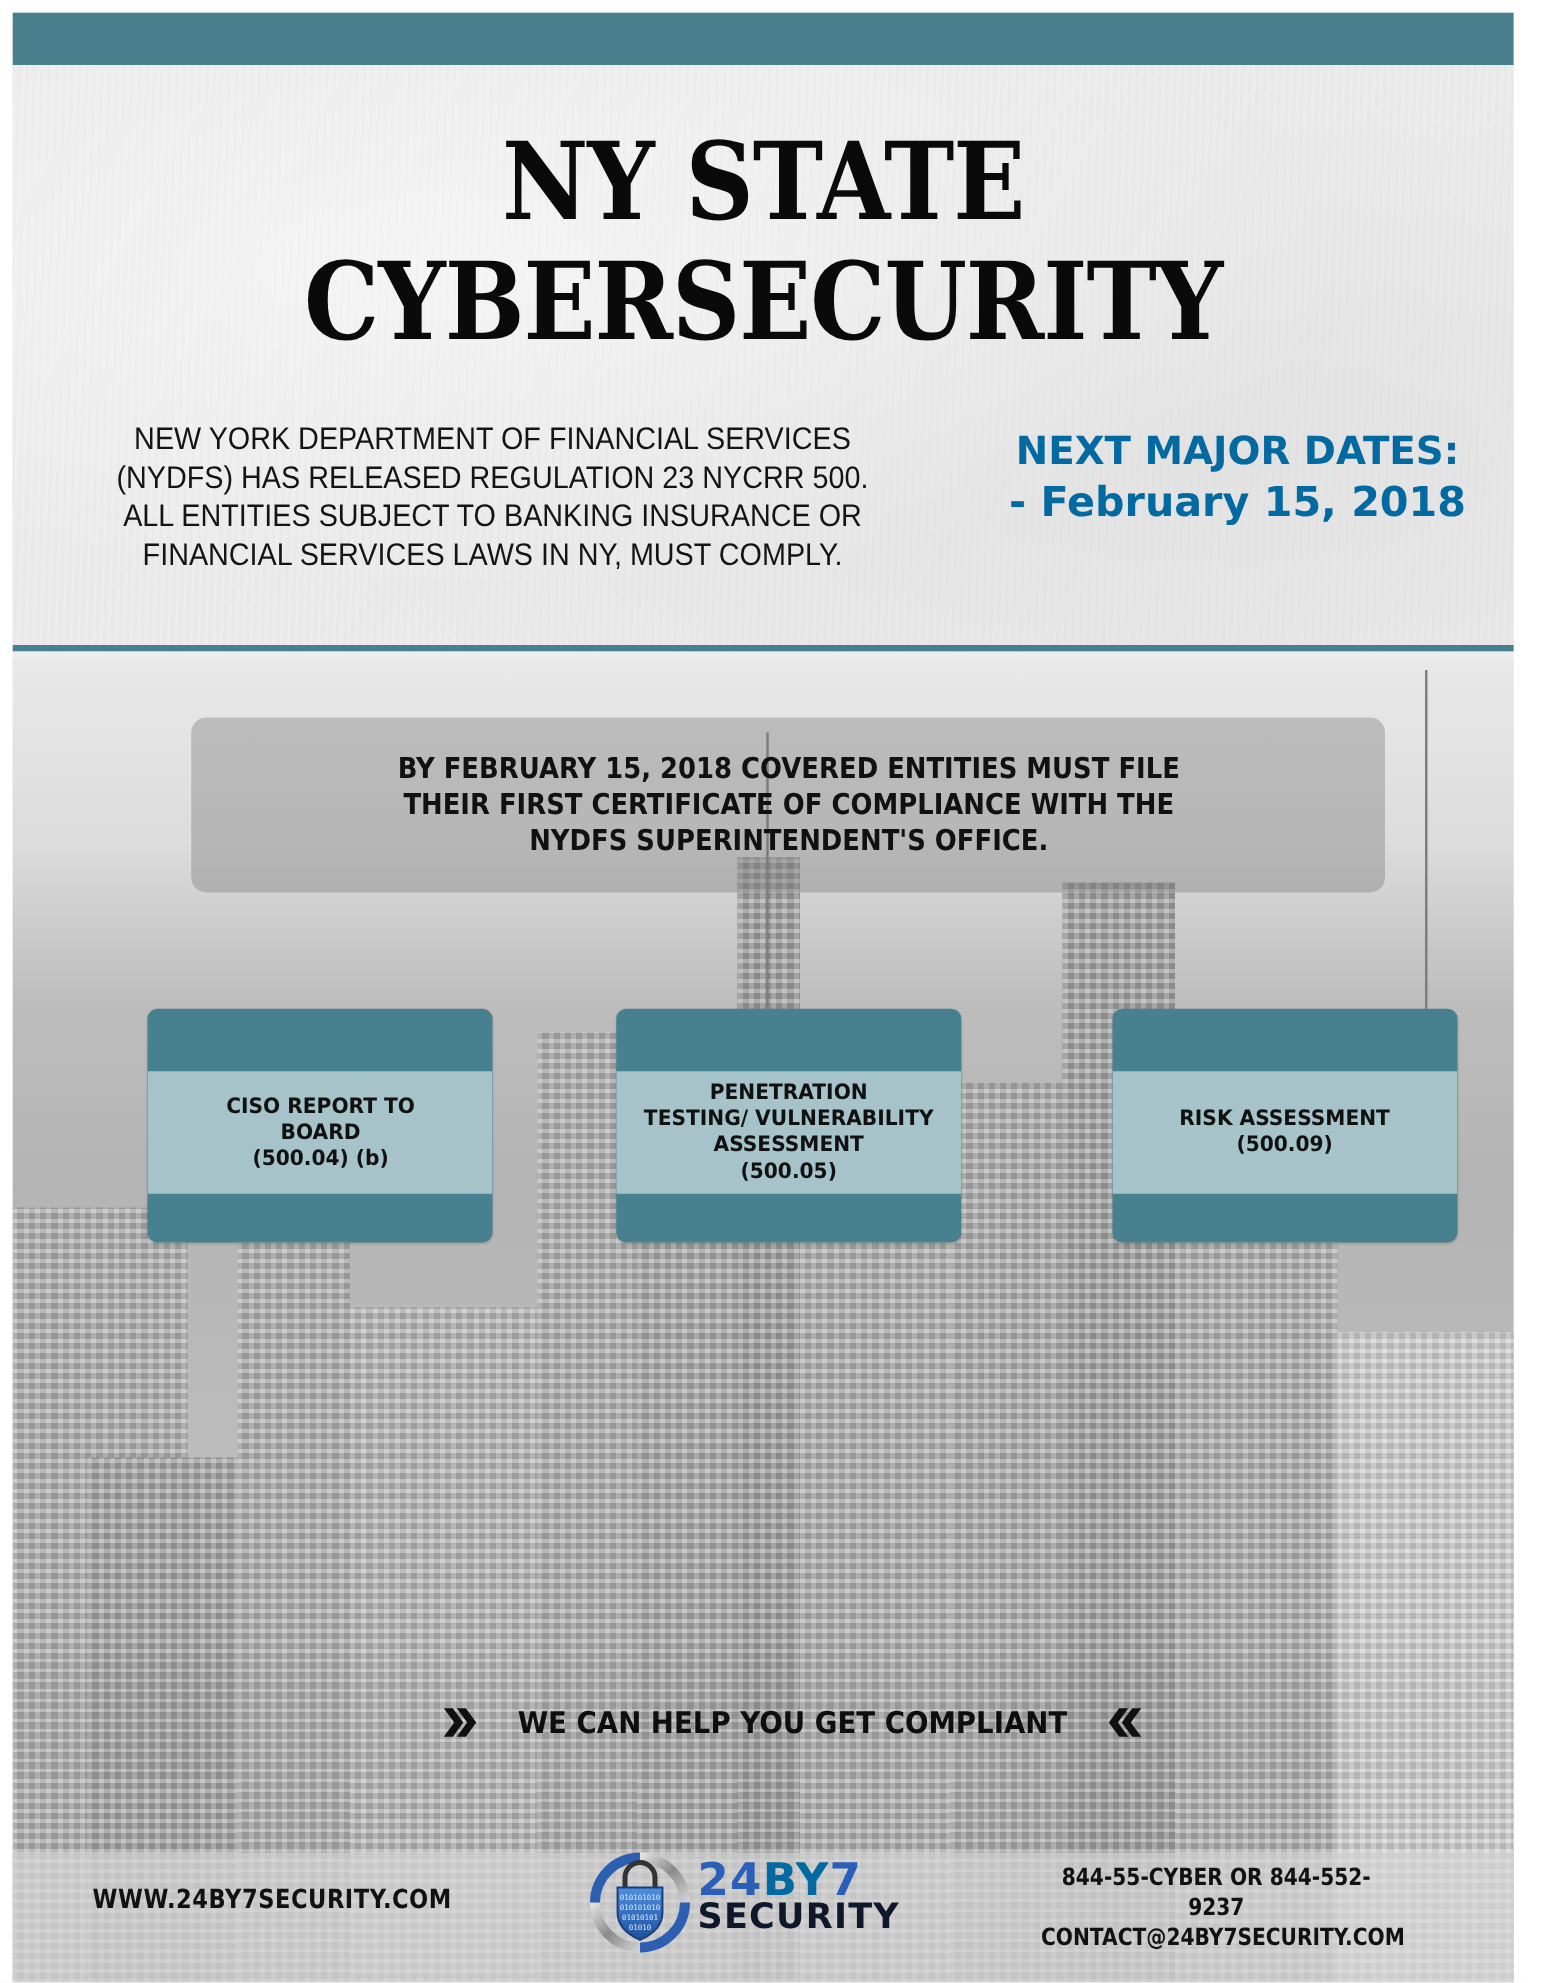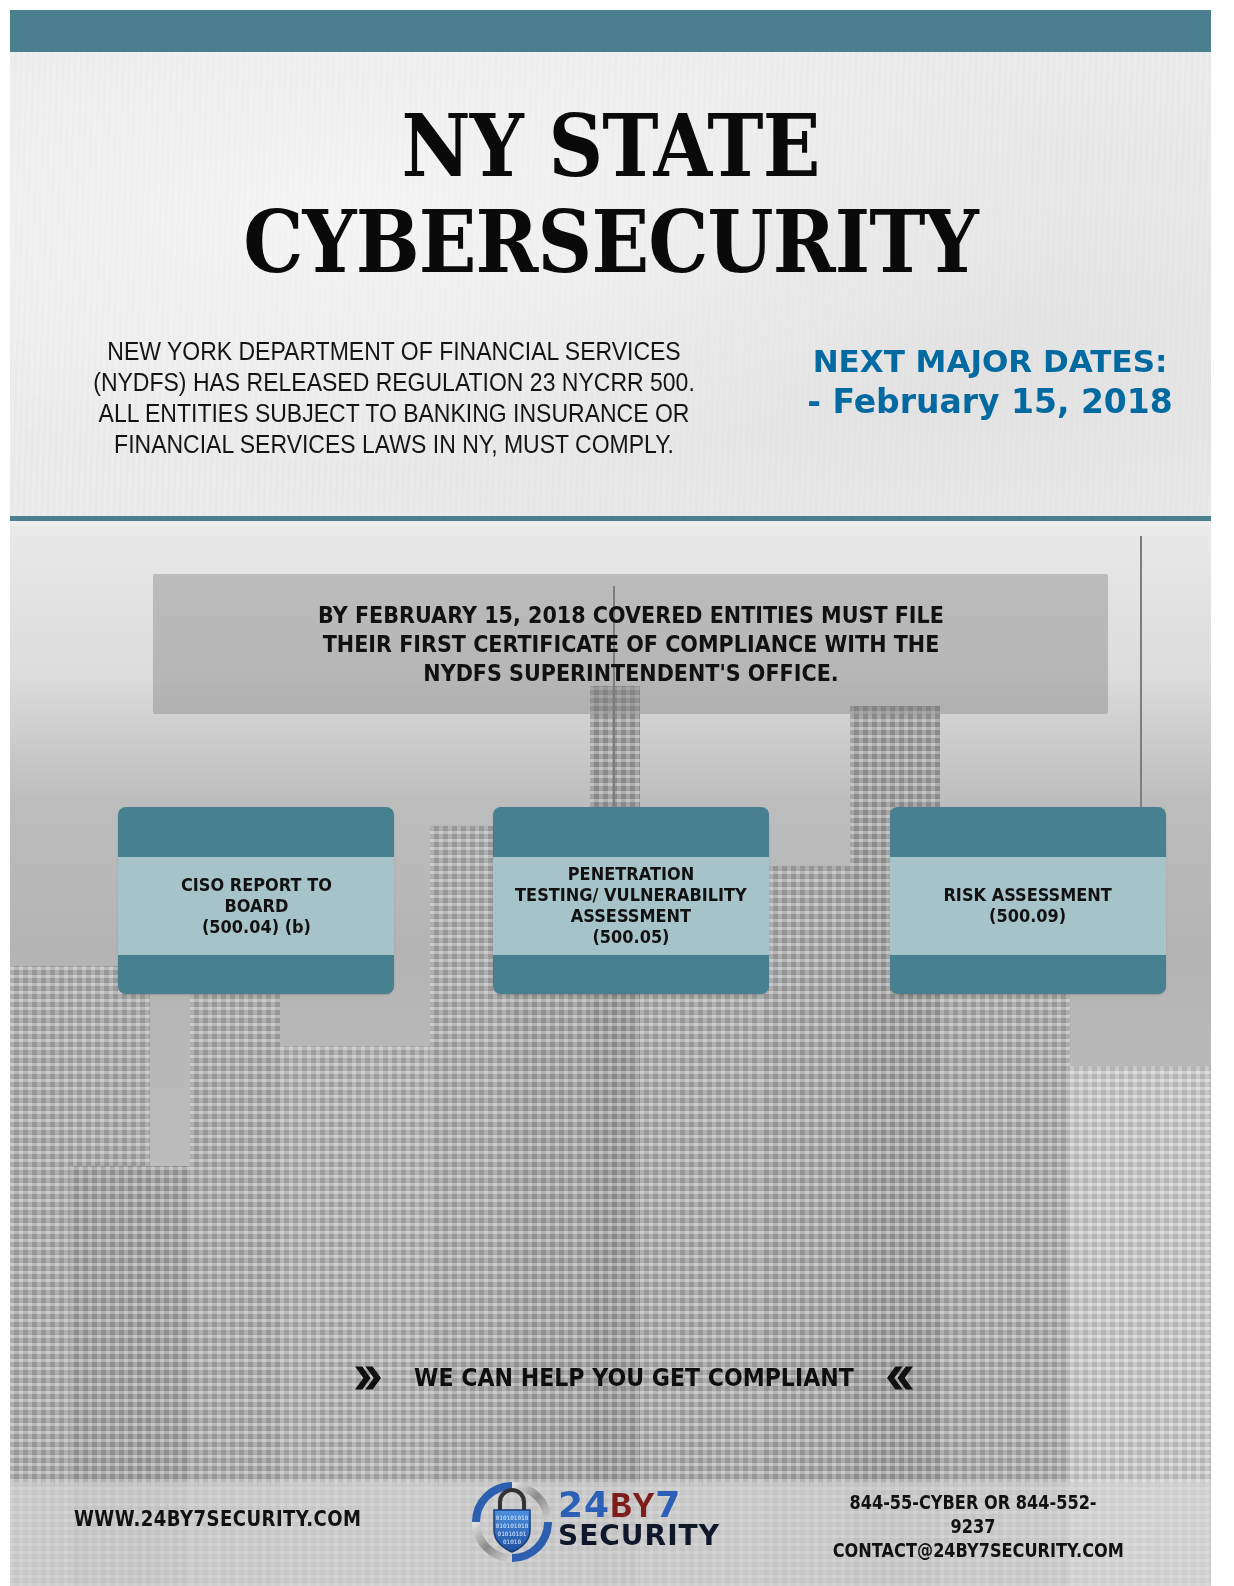--- a/index.html
+++ b/index.html
@@ -50,21 +50,21 @@
     position: absolute; left: 770px; top: 330px; width: 420px; text-align: center;
     font-family: "DejaVu Sans", sans-serif; font-weight: bold; color: #0369a1;
   }
   .dates .hd { font-size: 31px; line-height: 42px; }
   .dates .d { font-size: 33px; line-height: 40px; }
 
   .divider { position: absolute; left: 0; top: 506px; width: 100%; height: 5px; background: #4a808e; }
 
   .callout {
     position: absolute; left: 143px; top: 564px; width: 955px; height: 140px;
-    background: rgba(120,120,120,0.38); border-radius: 2px;
+    background: rgba(120,120,120,0.38); border-radius: 12px;
     display: flex; align-items: center; justify-content: center; text-align: center;
   }
   .callout span {
     font-family: "DejaVu Sans", sans-serif; font-weight: bold; font-size: 23px; line-height: 29px;
     color: #111; display: block; width: 760px; transform: scaleX(0.9);
   }
 
   .card {
     position: absolute; width: 276px; height: 187px; border-radius: 8px; background: #47808e;
     overflow: hidden; box-shadow: 0 1px 2px rgba(0,0,0,0.15);
@@ -95,21 +95,21 @@
   .foot-url {
     position: absolute; left: 74px; top: 1507px;
     font-family: "DejaVu Sans", sans-serif; font-weight: bold; font-size: 21px; color: #111;
     transform: scaleX(0.86); transform-origin: left center; letter-spacing: 0.5px;
   }
   .logo { position: absolute; left: 470px; top: 1480px; width: 240px; height: 84px; }
   .logo-text {
     position: absolute; left: 88px; top: 8px; font-family: "DejaVu Sans", sans-serif; font-weight: bold;
   }
   .logo-text .l1 { font-size: 36px; line-height: 34px; color: #2b5fb8; letter-spacing: 1px; }
-  .logo-text .l1 .gray { color: #7f1d1d; font-family: Liberation Mono, monospace; }
+  .logo-text .l1 .gray { color: #0369a1; }
   .logo-text .l2 { font-size: 28px; line-height: 22px; color: #0f172a; letter-spacing: 1px; }
   .contact {
     position: absolute; left: 808px; top: 1490px; width: 330px; text-align: center;
     font-family: "DejaVu Sans", sans-serif; font-weight: bold; font-size: 19px; line-height: 24px; color: #111;
     transform: scaleX(0.85); transform-origin: center;
   }
 </style>
 </head>
 <body>
 

